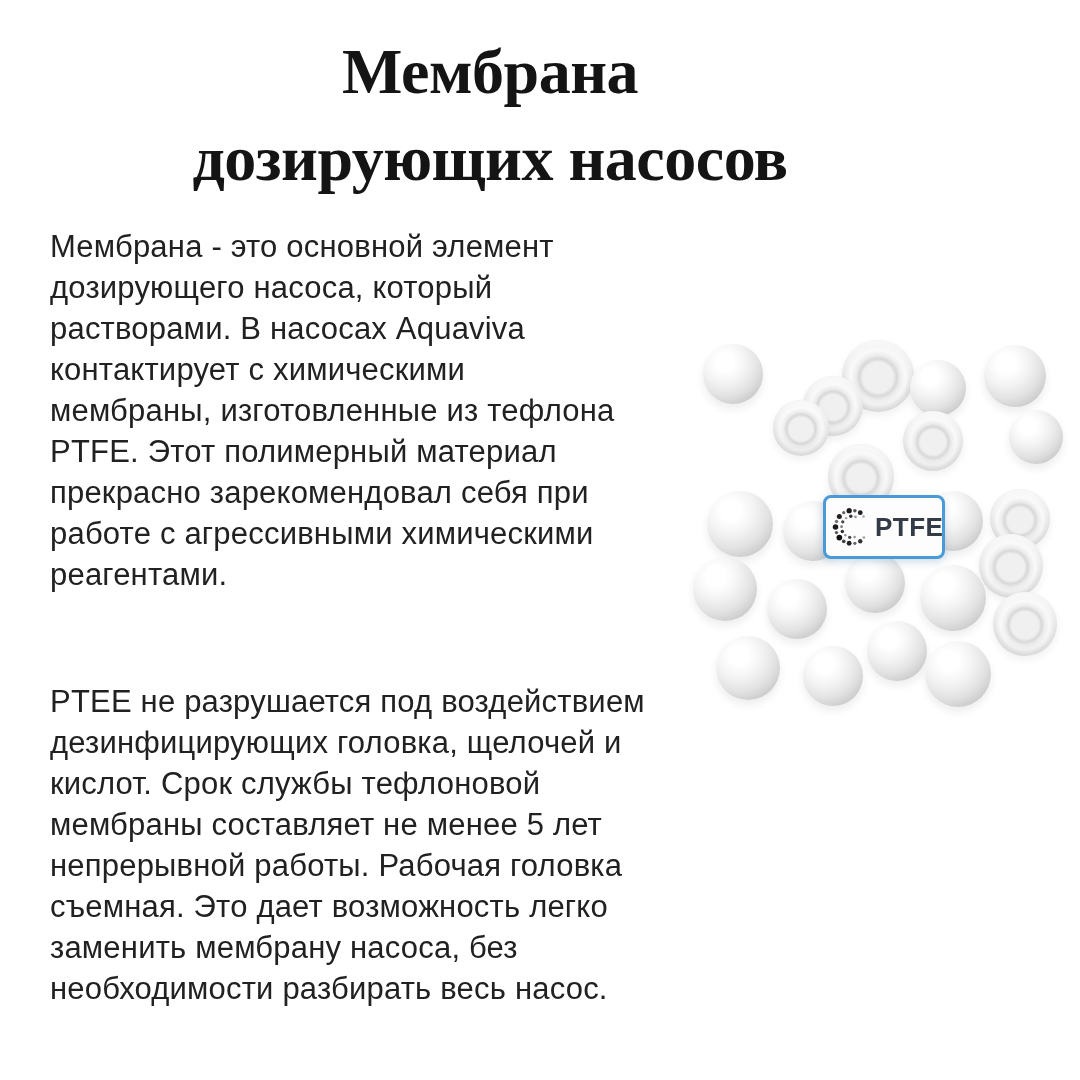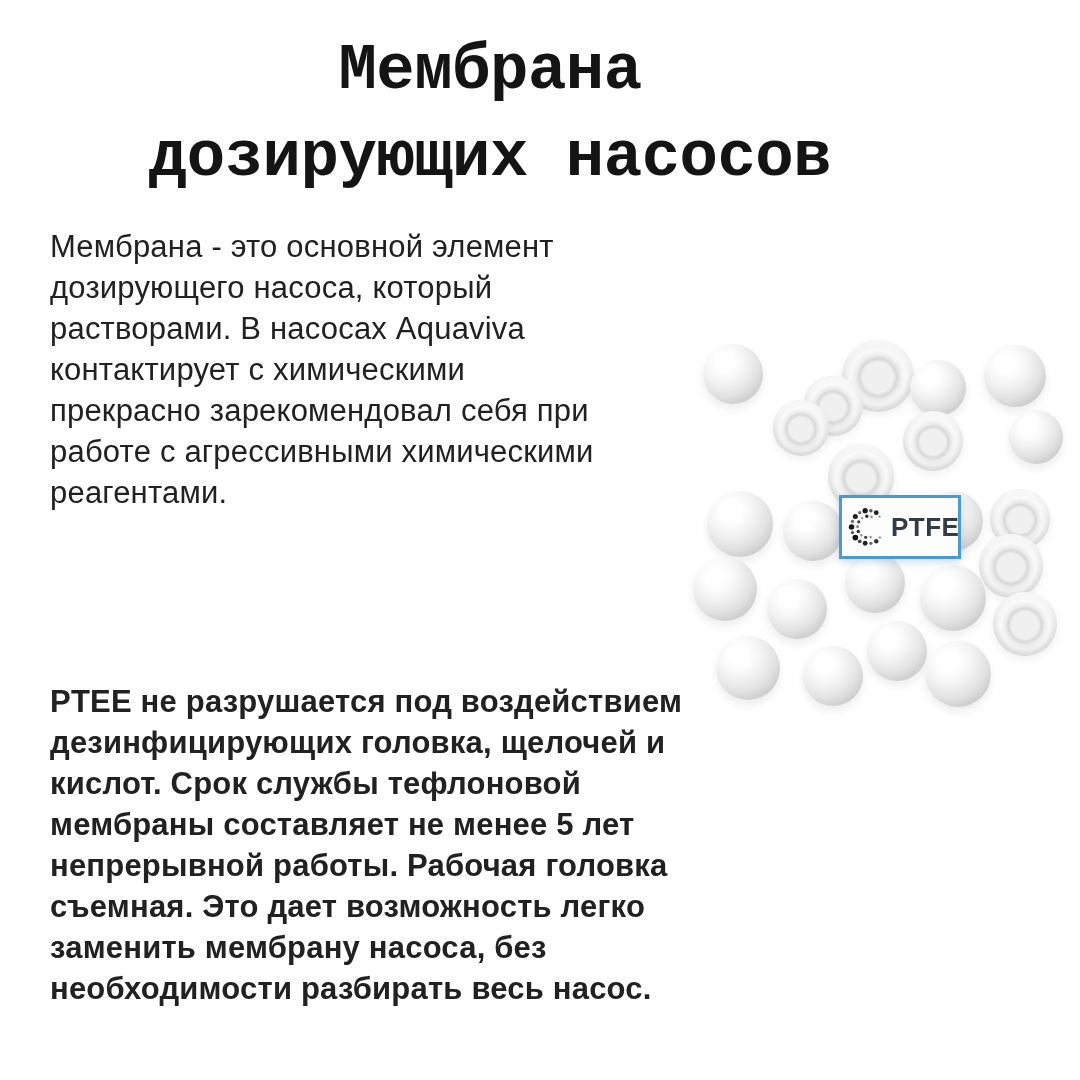--- a/index.html
+++ b/index.html
@@ -13,42 +13,42 @@
   }
 
   
   .title {
     position: absolute;
     top: 28px;
     left: 0;
     width: 980px;
     margin: 0;
     text-align: center;
-    font-family: Liberation Mono, monospace;
+    font-family: Liberation Serif, serif;
     font-weight: 700;
     font-size: 64px;
     line-height: 87px;
     letter-spacing: -0.5px;
     color: #141414;
   }
   .title-line { display: block; }
 
   
   .para {
     position: absolute;
     left: 50px;
     width: 690px;
     font-size: 31px;
     line-height: 41px;
     letter-spacing: 0.2px;
     color: #212121;
     z-index: 2;
   }
   .para1 { top: 226px; }
-  .para2 { top: 681px; font-weight: bold; }
+  .para2 { top: 681px; }
   .text-line { white-space: nowrap; }
 
   
   .membrane-image {
     position: absolute;
     left: 690px;
     top: 332px;
     width: 392px;
     height: 392px;
     z-index: 1;
@@ -67,27 +67,27 @@
       #f0f0f0 0 29%, #d8d8d8 36%, #ededed 43%, #fafafa 53%,
       #ececec 66%, #cecece 88%, #dadada 100%);
     box-shadow: inset 0 -5px 9px rgba(0,0,0,0.10),
                 inset 0 5px 7px rgba(255,255,255,0.85),
                 0 4px 8px rgba(0,0,0,0.06);
   }
 
   
   .ptfe-label {
     position: absolute;
-    left: 149px;
+    left: 133px;
     top: 163px;
     width: 122px;
     height: 64px;
     background: #fdfdfd;
     border: 3px solid #4a9bd5;
-    border-radius: 0;
+    border-radius: 8px;
     box-shadow: 0 3px 8px rgba(60,110,160,0.25);
     display: flex;
     align-items: center;
     justify-content: flex-start;
     padding: 0 6px 0 4px;
     box-sizing: border-box;
     z-index: 3;
   }
   .ptfe-logo { width: 44px; height: 44px; flex: 0 0 auto; }
   .ptfe-text {
@@ -107,20 +107,22 @@
   <h1 class="title" style="color: rgb(20, 20, 20);">
     <span class="title-line">Мембрана</span>
     <span class="title-line">дозирующих насосов</span>
   </h1>
 
   <div class="para para1" style="color: rgb(33, 33, 33);">
     <div class="text-line">Мембрана - это основной элемент</div>
     <div class="text-line">дозирующего насоса, который</div>
     <div class="text-line">растворами. В насосах Aquaviva</div>
     <div class="text-line">контактирует с химическими</div>
+    <div class="text-line">мембраны, изготовленные из тефлона</div>
+    <div class="text-line">PTFE. Этот полимерный материал</div>
     <div class="text-line">прекрасно зарекомендовал себя при</div>
     <div class="text-line">работе с агрессивными химическими</div>
     <div class="text-line">реагентами.</div>
   </div>
 
   <div class="para para2" style="color: rgb(33, 33, 33);">
     <div class="text-line">PTEE не разрушается под воздействием</div>
     <div class="text-line">дезинфицирующих головка, щелочей и</div>
     <div class="text-line">кислот. Срок службы тефлоновой</div>
     <div class="text-line">мембраны составляет не менее 5 лет</div>

